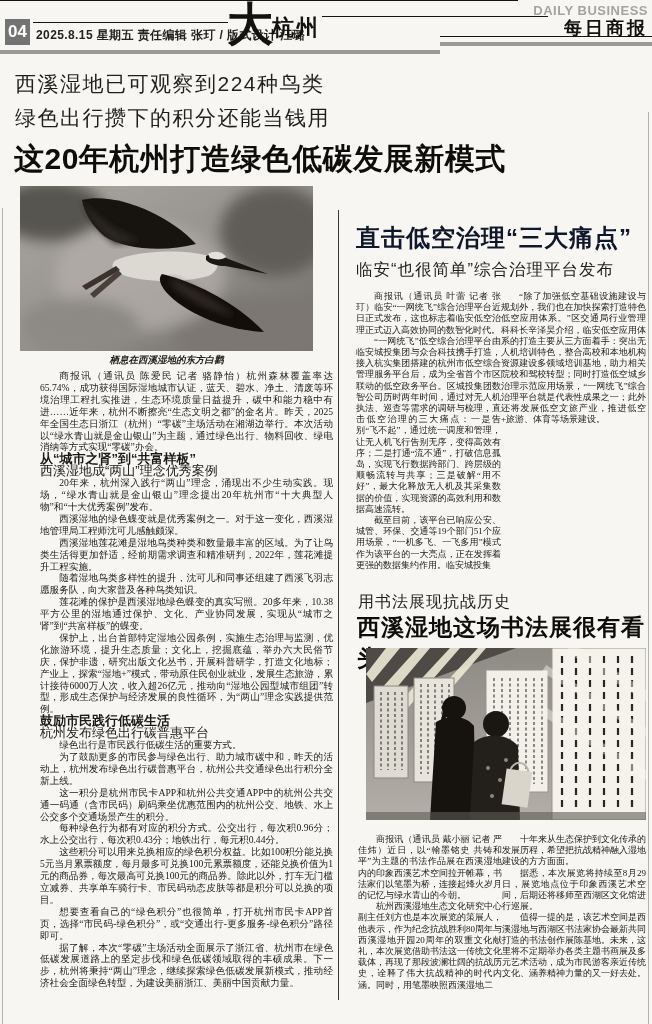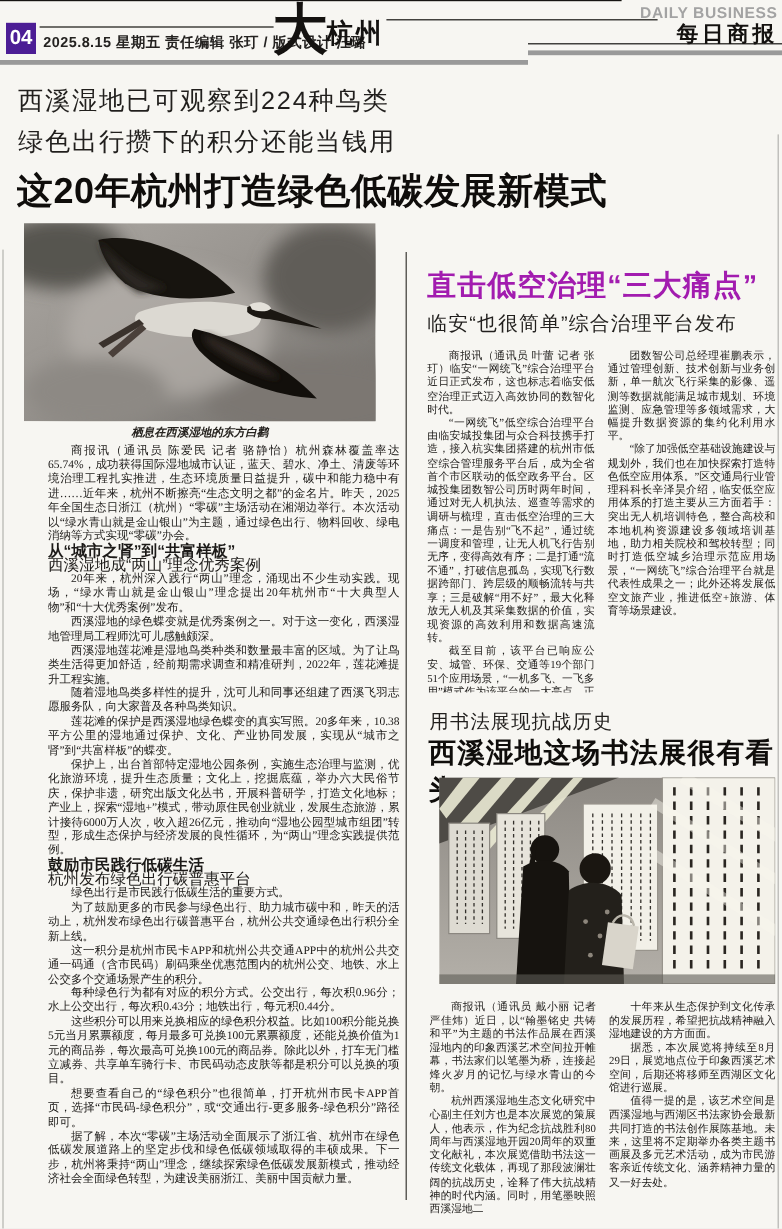--- a/index.html
+++ b/index.html
@@ -2,42 +2,42 @@
 <html><head>
 <meta charset="utf-8">
 <style>
   html,body{margin:0;padding:0;background:#e9e8e5;}
   .page{position:relative;width:652px;height:1024px;margin:0 auto;background:#f7f6f2;
         overflow:hidden;color:#1c1a18;font-family:"Liberation Serif",serif;}
   .abs{position:absolute;}
   .hair{background:#161412;height:1px;}
   .grayrule{background:#9a9a9a;}
   
-  .pagenum{width:25px;height:26px;background:#4c1d95;color:#fff;
+  .pagenum{width:25px;height:26px;background:#737373;color:#fff;
            font-family:"Liberation Sans",sans-serif;font-weight:bold;font-size:17px;
            display:flex;align-items:center;justify-content:center;}
   .dateline{font-family:"Liberation Sans",sans-serif;font-weight:bold;font-size:12px;color:#242220;letter-spacing:.4px;}
   .mast-big{font-family:"DejaVu Serif",serif;font-weight:bold;font-size:46px;line-height:1;color:#141210;}
   .mast-small{font-family:"Liberation Sans",sans-serif;font-weight:bold;font-size:22px;color:#141210;letter-spacing:2px;}
   .paper-en{font-family:"Liberation Sans",sans-serif;font-weight:bold;font-size:13px;color:#a3a3a3;letter-spacing:.5px;}
   .paper-cn{font-family:"Liberation Sans",sans-serif;font-weight:bold;font-size:18px;color:#141210;letter-spacing:3px;}
   
   .kicker{font-family:"Liberation Sans",sans-serif;font-weight:400;font-size:21px;color:#211f1d;letter-spacing:1.5px;}
   .bigline{font-family:"Liberation Sans",sans-serif;font-weight:800;font-size:30px;color:#0f0d0b;letter-spacing:.5px;}
   
   .bt p{margin:0;text-indent:2em;text-align:justify;}
   .maincol{width:293px;font-size:9.6px;line-height:11.9px;}
   .sh1{font-family:"Liberation Sans",sans-serif;font-weight:bold;font-size:13px;margin:8px 0 1px;text-indent:0 !important;text-align:left !important;}
   .sh2{font-family:"Liberation Sans",sans-serif;font-weight:400;font-size:13px;margin:0 0 5px;text-indent:0 !important;text-align:left !important;}
   .caption{font-size:9.5px;font-weight:bold;font-style:italic;text-align:center;color:#26231f;}
   
   .vrule{width:1px;background:#3a3834;}
-  .d-head{font-family:"Liberation Sans",sans-serif;font-weight:800;font-size:24px;color:#a21caf;letter-spacing:1px;}
+  .d-head{font-family:"Liberation Sans",sans-serif;font-weight:800;font-size:24px;color:#0f172a;letter-spacing:1px;}
   .d-sub{font-family:"Liberation Sans",sans-serif;font-weight:400;font-size:16.5px;color:#211f1d;letter-spacing:1px;margin-top:5px;}
-  .cols{display:flex;gap:11px;overflow:hidden;}
+  .cols{display:flex;overflow:hidden;}
   .col{flex:1;font-size:9px;line-height:11.2px;}
   .c-kicker{font-family:"Liberation Sans",sans-serif;font-weight:400;font-size:16px;color:#211f1d;letter-spacing:1px;}
   .c-head{font-family:"Liberation Sans",sans-serif;font-weight:800;font-size:23px;color:#0f0d0b;letter-spacing:1px;margin-top:2px;}
   .edge{background:#7e7c78;opacity:.55;width:1px;}
 </style>
 </head>
 <body>
 
 <div class="page">
 
@@ -125,21 +125,20 @@
   <div class="abs" style="left:356px;top:222px;width:290px;">
     <div class="d-head">直击低空治理“三大痛点”</div>
     <div class="d-sub">临安“也很简单”综合治理平台发布</div>
     <div class="cols bt" style="margin-top:10px;height:286px;">
       <div class="col">
         <p>商报讯（通讯员 叶蕾 记者 张玎）临安“一网统飞”综合治理平台近日正式发布，这也标志着临安低空治理正式迈入高效协同的数智化时代。</p>
         <p>“一网统飞”低空综合治理平台由临安城投集团与众合科技携手打造，接入杭实集团搭建的杭州市低空综合管理服务平台后，成为全省首个市区联动的低空政务平台。区城投集团数智公司历时两年时间，通过对无人机执法、巡查等需求的调研与梳理，直击低空治理的三大痛点：一是告别“飞不起”，通过统一调度和管理，让无人机飞行告别无序，变得高效有序；二是打通“流不通”，打破信息孤岛，实现飞行数据跨部门、跨层级的顺畅流转与共享；三是破解“用不好”，最大化释放无人机及其采集数据的价值，实现资源的高效利用和数据高速流转。</p>
         <p>截至目前，该平台已响应公安、城管、环保、交通等19个部门51个应用场景，“一机多飞、一飞多用”模式作为该平台的一大亮点，正在发挥着更强的数据集约作用。临安城投集</p>
       </div>
       <div class="col">
-        <p>团数智公司总经理崔鹏表示，通过管理创新、技术创新与业务创新，单一航次飞行采集的影像、遥测等数据就能满足城市规划、环境监测、应急管理等多领域需求，大幅提升数据资源的集约化利用水平。</p>
         <p>“除了加强低空基础设施建设与规划外，我们也在加快探索打造特色低空应用体系。”区交通局行业管理科科长辛泽昊介绍，临安低空应用体系的打造主要从三方面着手：突出无人机培训特色，整合高校和本地机构资源建设多领域培训基地，助力相关院校和驾校转型；同时打造低空城乡治理示范应用场景，“一网统飞”综合治理平台就是代表性成果之一；此外还将发展低空文旅产业，推进低空+旅游、体育等场景建设。</p>
       </div>
     </div>
   </div>
 
   <div class="abs c-kicker" style="left:358px;top:592px;">用书法展现抗战历史</div>
   <div class="abs c-head" style="left:357px;top:610px;">西溪湿地这场书法展很有看头</div>
 
   <div class="abs" style="left:366px;top:648px;width:280px;height:172px;">
     <svg viewBox="0 0 280 172" width="280" height="172">

